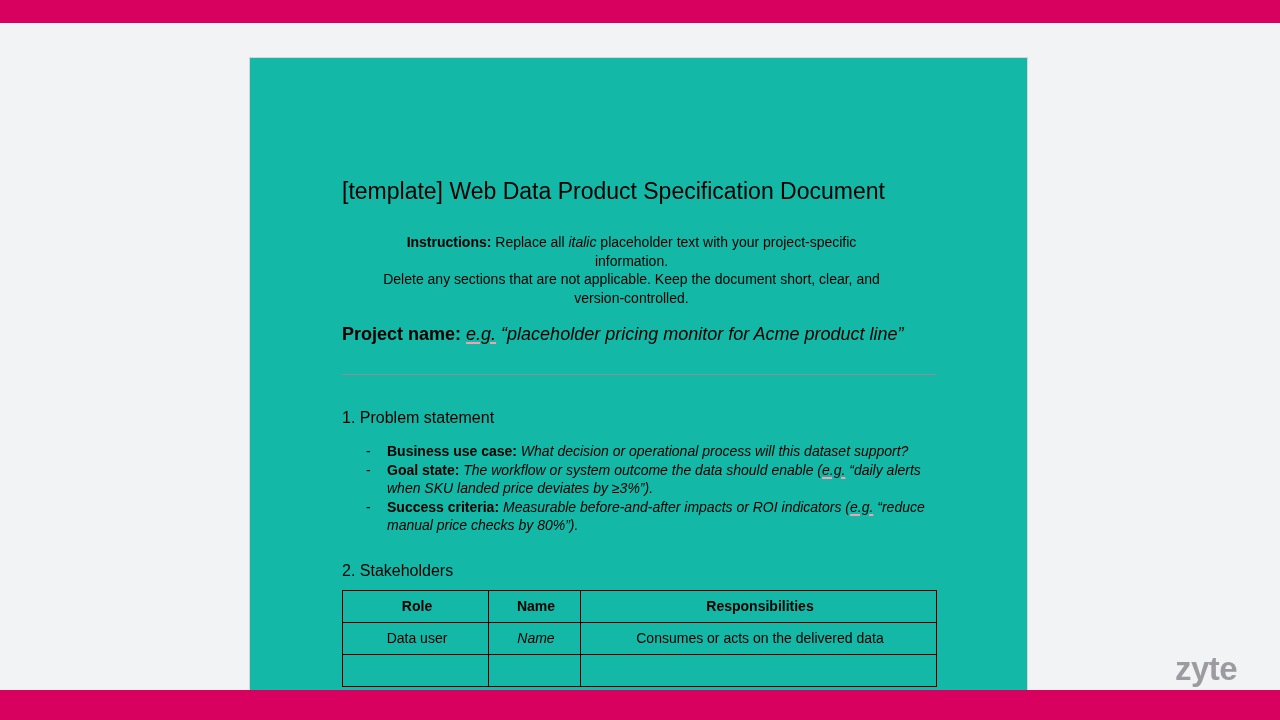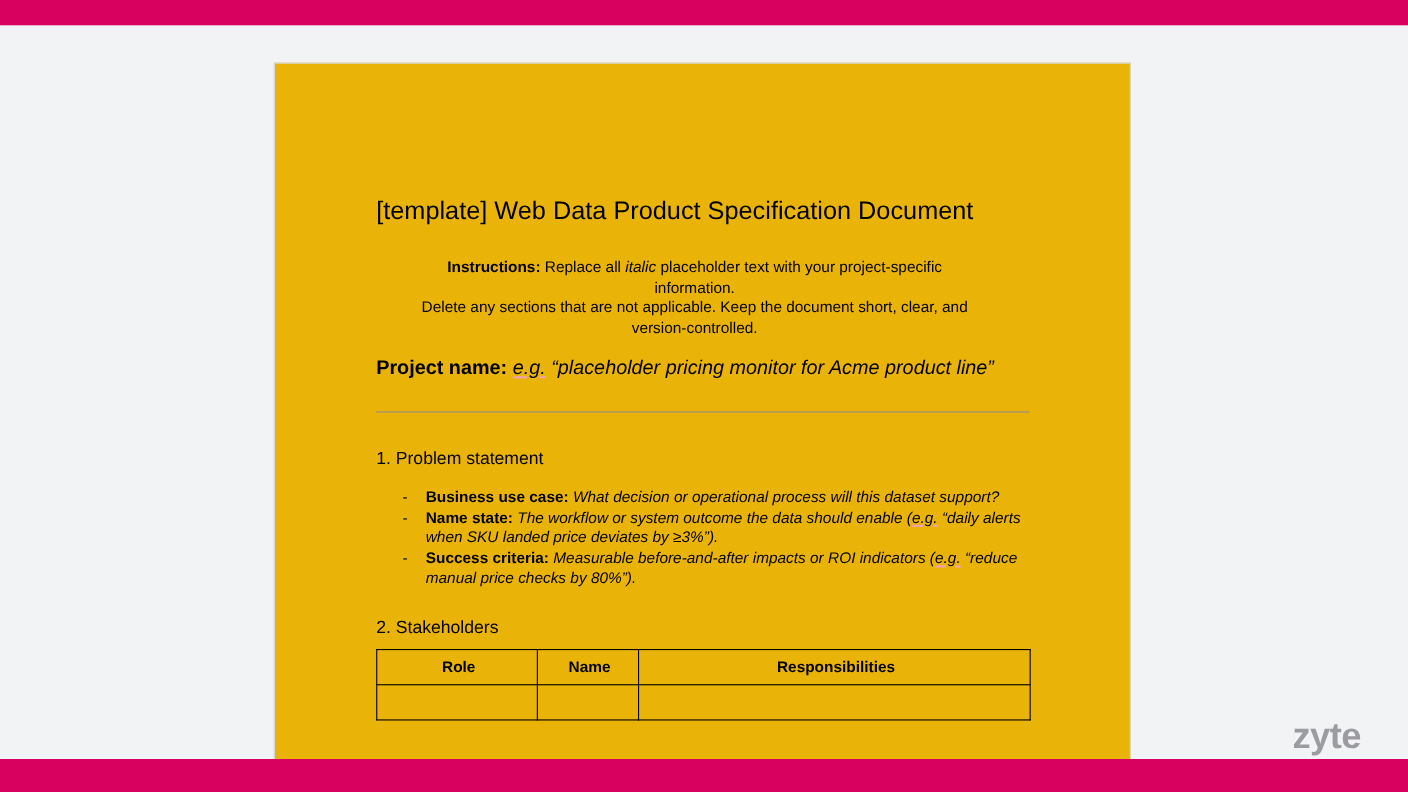--- a/index.html
+++ b/index.html
@@ -21,21 +21,21 @@
 
   .watermark {
     position: absolute; left: 1175px; top: 650px;
     font-size: 33px; font-weight: 700; letter-spacing: -0.5px;
     color: #9c9ca0; z-index: 5;
   }
 
   .page {
     position: absolute; left: 249px; top: 57px;
     width: 779px; height: 663px;
-    background: #eab308;
+    background: #14b8a6;
     border: 1px solid #d4d6d8;
     z-index: 1;
   }
   .page-content {
     padding: 120px 91px 0 92px; 
   }
 
   .doc-title {
     font-size: 23px; font-weight: 400; line-height: 27px;
   }
@@ -118,21 +118,21 @@
     <div class="project-line"><span class="b">Project name:</span><span class="value">&nbsp;<span class="spell">e.g.</span></span><span class="value"> “placeholder pricing monitor for Acme product line”</span></div>
 
     <hr class="rule">
 
     <div class="sec-heading first">1. Problem statement</div>
 
     <div class="bullets">
 
       <div class="bullet"><span class="dash">-</span><span class="b">Business use case:</span><span class="desc"> What decision or operational process will this dataset support?</span></div>
 
-      <div class="bullet"><span class="dash">-</span><span class="b">Name state:</span><span class="desc"> The workflow or system outcome the data should enable (</span><span class="desc spell">e.g.</span><span class="desc"> “daily alerts when SKU landed price deviates by ≥3%”).</span></div>
+      <div class="bullet"><span class="dash">-</span><span class="b">Goal state:</span><span class="desc"> The workflow or system outcome the data should enable (</span><span class="desc spell">e.g.</span><span class="desc"> “daily alerts when SKU landed price deviates by ≥3%”).</span></div>
 
       <div class="bullet"><span class="dash">-</span><span class="b">Success criteria:</span><span class="desc"> Measurable before-and-after impacts or ROI indicators (</span><span class="desc spell">e.g.</span><span class="desc"> “reduce manual price checks by 80%”).</span></div>
 
     </div>
 
     <div class="sec-heading second">2. Stakeholders</div>
 
     <table class="stakeholders">
       <colgroup>
         <col style="width:146px">
@@ -141,20 +141,25 @@
       </colgroup>
       <thead>
         <tr>
           <th>Role</th>
           <th>Name</th>
           <th>Responsibilities</th>
         </tr>
       </thead>
       <tbody>
         <tr>
+          <td>Data user</td>
+          <td class="name-cell">Name</td>
+          <td>Consumes or acts on the delivered data</td>
+        </tr>
+        <tr>
           <td></td>
           <td class="name-cell"></td>
           <td></td>
         </tr>
       </tbody>
     </table>
 
   </div>
 </div>
 

